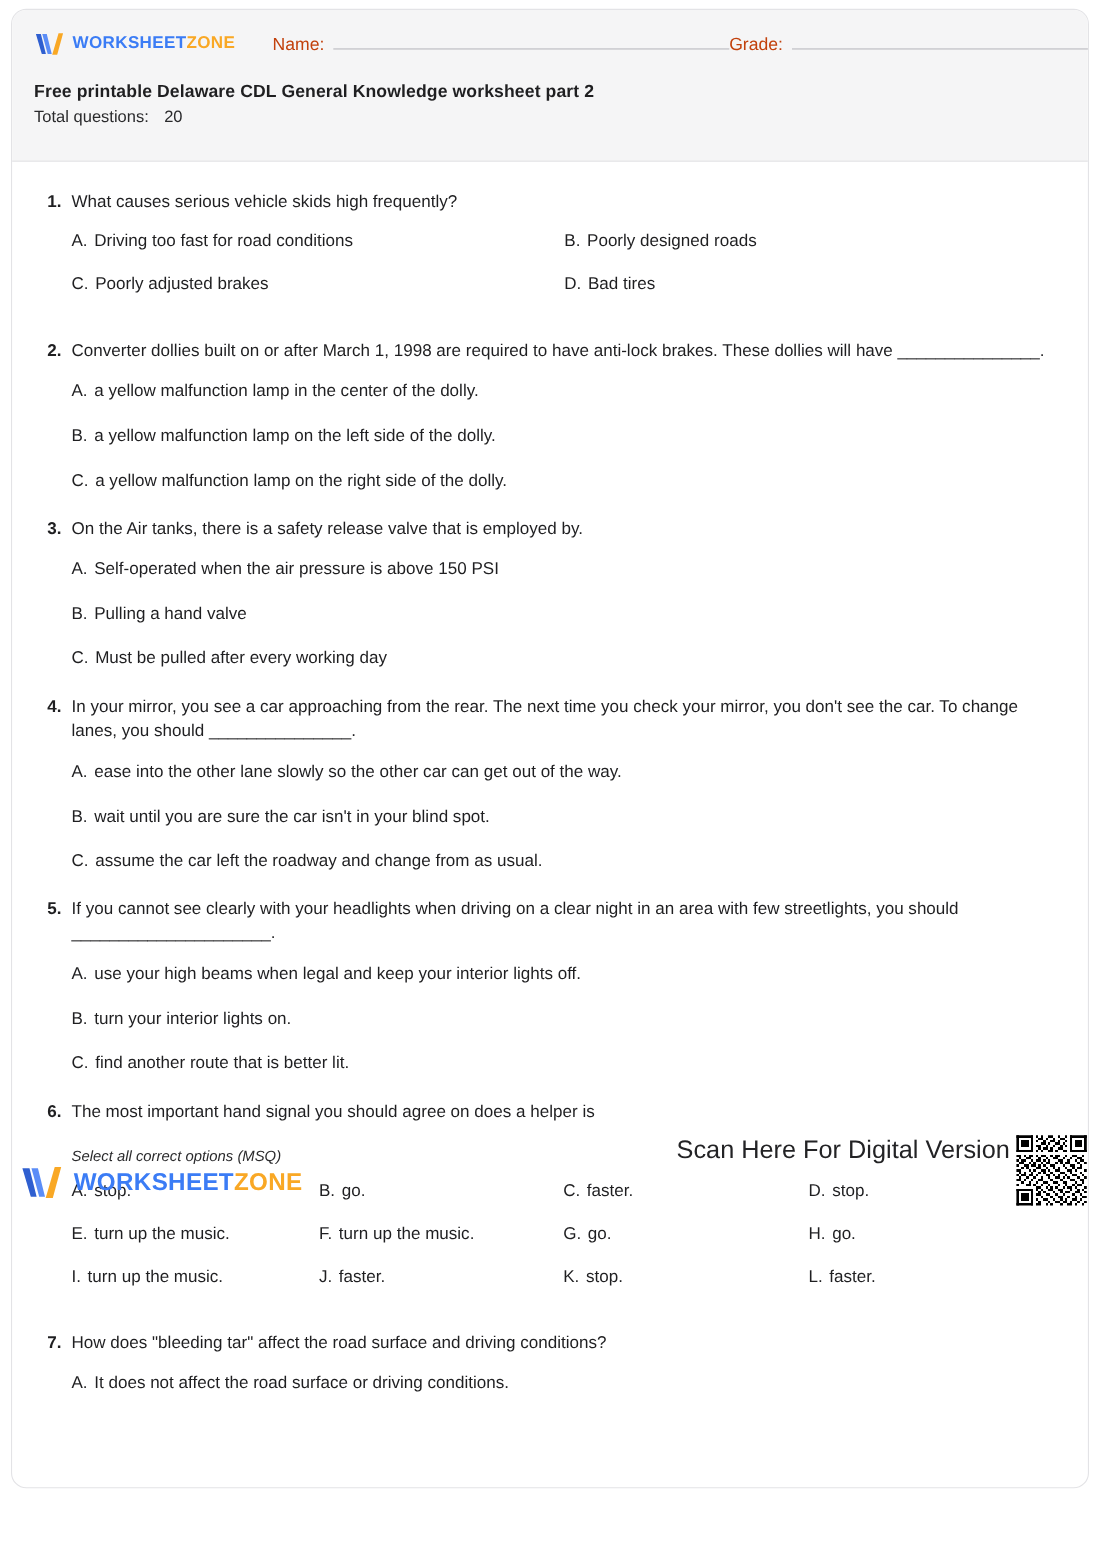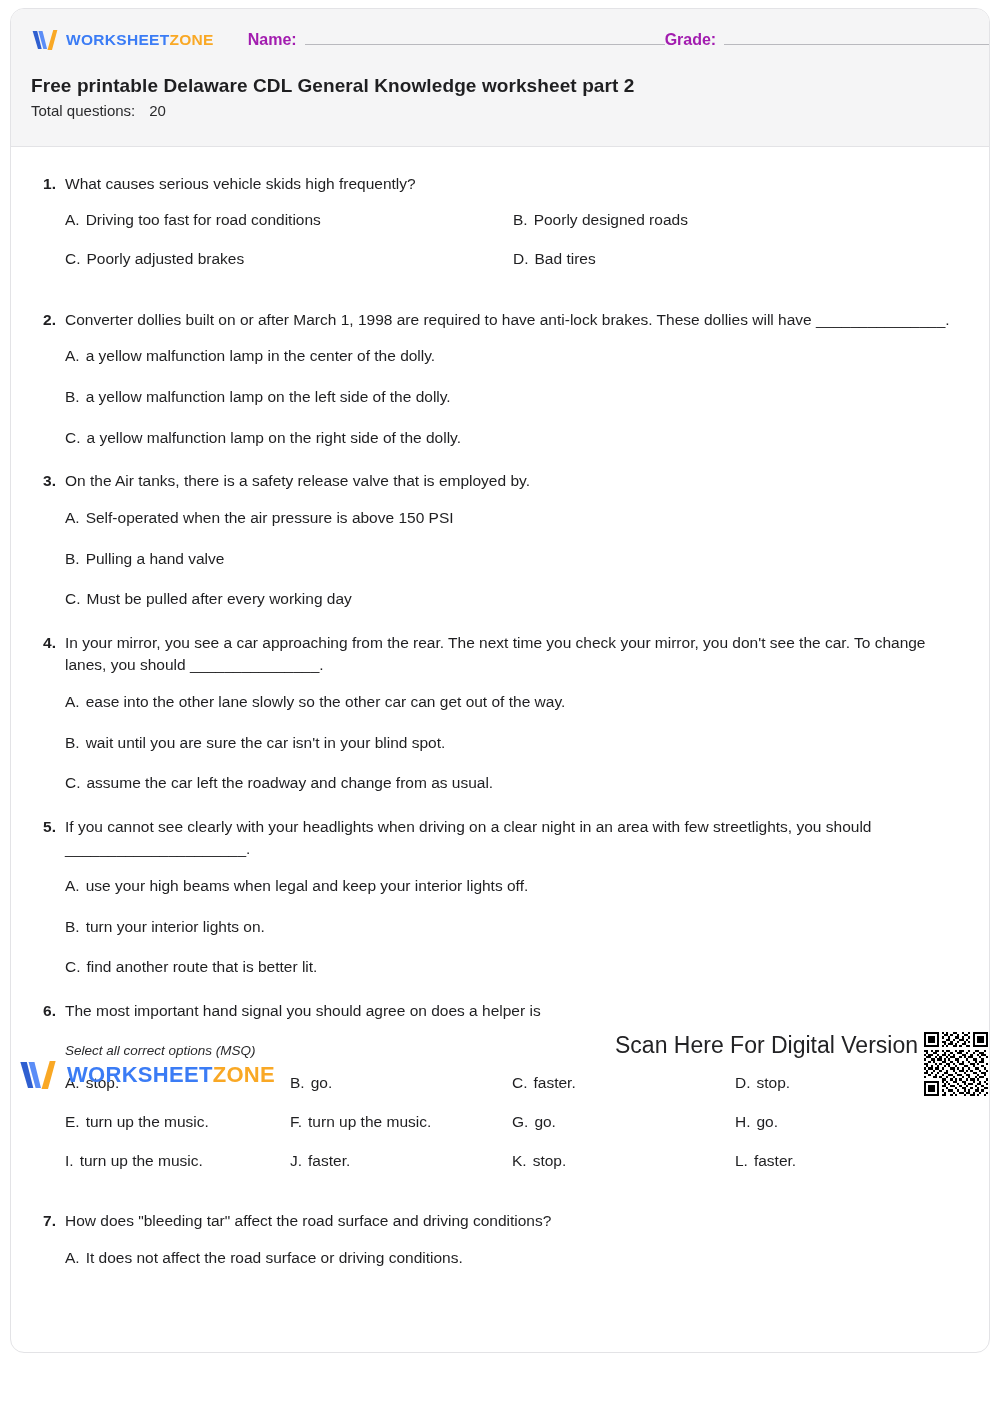--- a/index.html
+++ b/index.html
@@ -62,36 +62,35 @@
     background: #c9c9cd;
     margin: 0 16px 0 18px;
   }
   .field {
     display: flex;
     align-items: baseline;
     white-space: nowrap;
   }
   .field-label {
     font-size: 16px;
-    color: #a21caf;
+    color: #c2410c;
     margin-right: 8px;
-    font-weight: bold;
   }
   .field-rule {
     display: inline-block;
     border-bottom: 1px solid #b9b9be;
     height: 14px;
   }
   .rule-name  { width: 360px; }
   .rule-grade { width: 280px; }
   .spacer-mid { width: 12px; }
 
   .header-meta { margin-top: 18px; }
   .wsheet-title {
-    font-size: 19px;
+    font-size: 16px;
     font-weight: bold;
     color: #1f1f21;
     letter-spacing: 0.1px;
     margin-bottom: 5px;
   }
   .total-line {
     font-size: 15px;
     color: #2a2a2c;
   }
   .total-line .tq-count { margin-left: 14px; }

